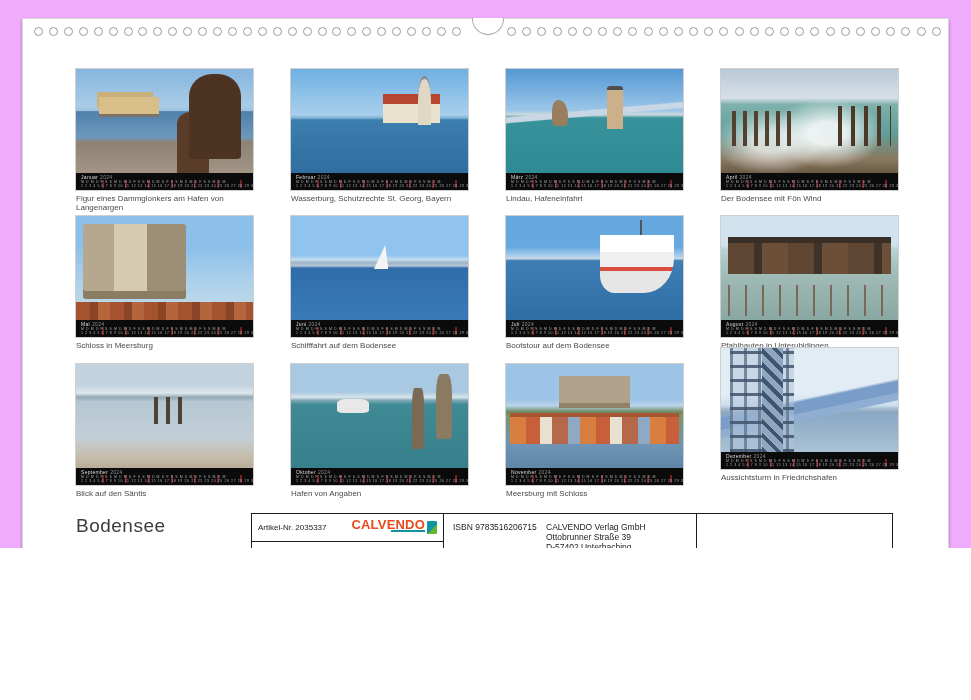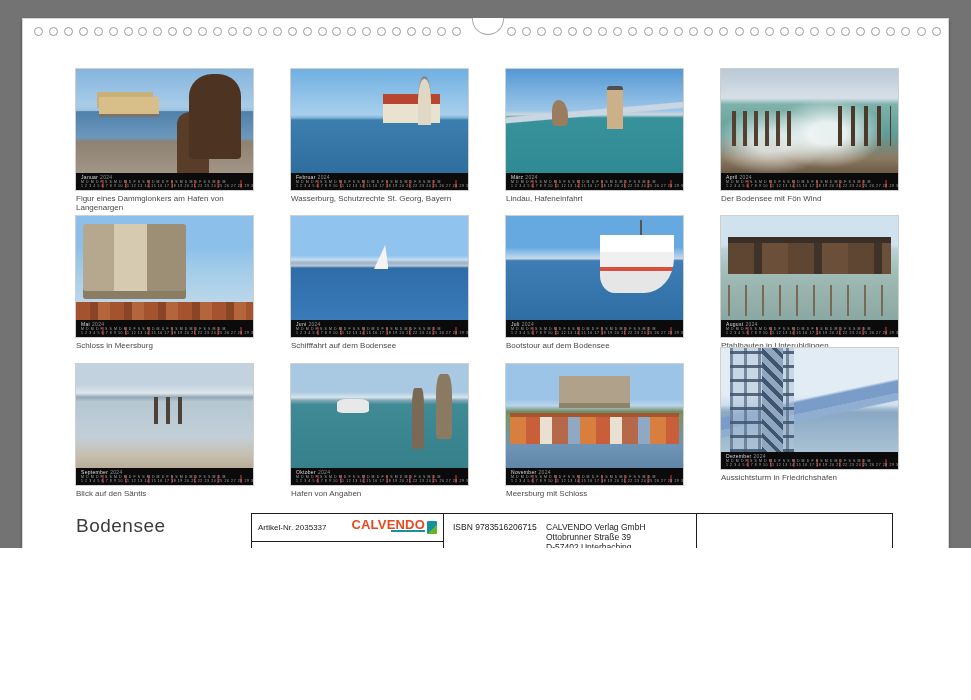--- a/index.html
+++ b/index.html
@@ -1,16 +1,16 @@
 <!DOCTYPE html>
 <html><head>
 <meta charset="utf-8">
 <style>
   html,body{margin:0;padding:0;background:#fff;font-family:"Liberation Sans",sans-serif;}
-  .stage{position:relative;width:971px;height:548px;background:#737373;overflow:hidden;}
+  .stage{position:relative;width:971px;height:548px;background:#f0abfc;overflow:hidden;}
 
   
   .sheet{position:absolute;left:22px;top:18px;width:925px;height:656px;background:#fff;
          border:1px solid #d5d5d5;box-shadow:0 2px 3px rgba(0,0,0,.3);}
 
   
   .holes{position:absolute;top:8px;height:9px;display:flex;justify-content:space-between;}
   .holes-left{left:11px;width:427px;}
   .holes-right{left:484px;width:434px;}
   .hole{width:7px;height:7px;border:1px solid #9a9a9a;border-radius:50%;background:#fff;}

